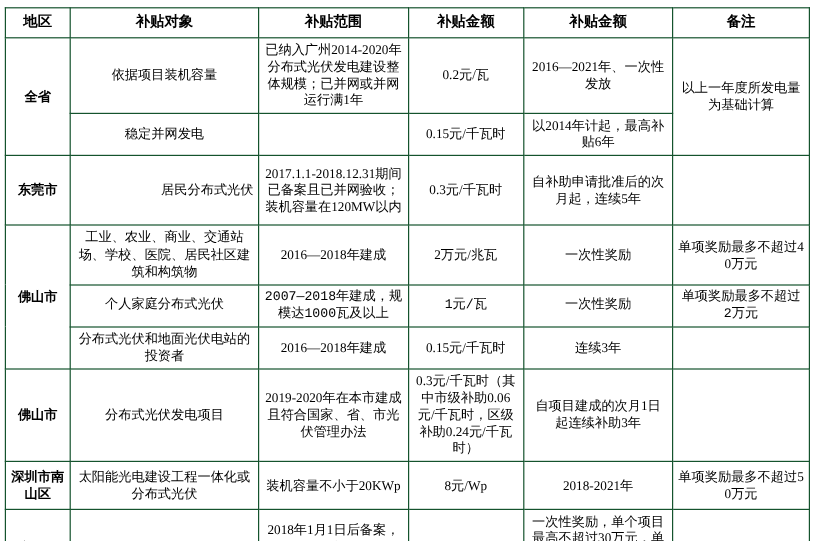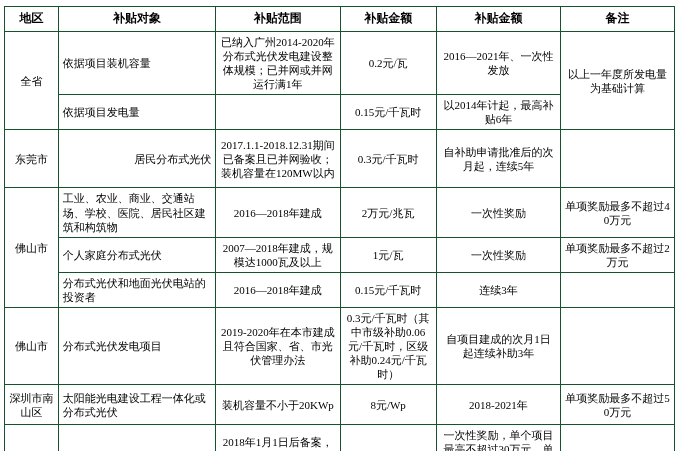--- a/index.html
+++ b/index.html
@@ -44,26 +44,26 @@
   }
   table.subsidy thead th {
     text-align: center;
     font-weight: bold;
     font-size: 12px;
     height: 20px;
     padding: 2px 3px;
   }
   td.region {
     text-align: center;
-    font-weight: normal;
+    font-weight: bold;
     font-size: 13px;
     padding: 2px;
   }
   td.target {
-    text-align: left;
+    text-align: center;
     padding-left: 6px;
   }
   td.target.centeredtxt {
     text-align: right;
   }
   td.scope {
     text-align: center;
     padding-left: 5px;
   }
   td.amount, td.period, td.remark {
@@ -101,21 +101,21 @@
 
       <tr style="height:52px;">
         <td class="region" rowspan="2">全省</td>
         <td class="target">依据项目装机容量</td>
         <td class="scope">已纳入广州2014-2020年分布式光伏发电建设整体规模；已并网或并网运行满1年</td>
         <td class="amount">0.2元/瓦</td>
         <td class="period">2016—2021年、一次性发放</td>
         <td class="remark" rowspan="2">以上一年度所发电量为基础计算</td>
       </tr>
       <tr style="height:28px;">
-        <td class="target">依据项目发电量</td>
+        <td class="target">稳定并网发电</td>
         <td class="scope"></td>
         <td class="amount">0.15元/千瓦时</td>
         <td class="period">以2014年计起，最高补贴6年</td>
       </tr>
 
       <tr style="height:58px;">
         <td class="region">东莞市</td>
         <td class="target centeredtxt">居民分布式光伏</td>
         <td class="scope">2017.1.1-2018.12.31期间已备案且已并网验收；装机容量在120MW以内</td>
         <td class="amount">0.3元/千瓦时</td>
@@ -124,21 +124,21 @@
       </tr>
 
       <tr style="height:48px;">
         <td class="region" rowspan="3">佛山市</td>
         <td class="target">工业、农业、商业、交通站场、学校、医院、居民社区建筑和构筑物</td>
         <td class="scope">2016—2018年建成</td>
         <td class="amount">2万元/兆瓦</td>
         <td class="period">一次性奖励</td>
         <td class="remark">单项奖励最多不超过40万元</td>
       </tr>
-      <tr style="height:32px;">
+      <tr style="height:32px;font-family:Liberation Mono, monospace;">
         <td class="target">个人家庭分布式光伏</td>
         <td class="scope">2007—2018年建成，规模达1000瓦及以上</td>
         <td class="amount">1元/瓦</td>
         <td class="period">一次性奖励</td>
         <td class="remark">单项奖励最多不超过2万元</td>
       </tr>
       <tr style="height:32px;">
         <td class="target">分布式光伏和地面光伏电站的投资者</td>
         <td class="scope">2016—2018年建成</td>
         <td class="amount">0.15元/千瓦时</td>

